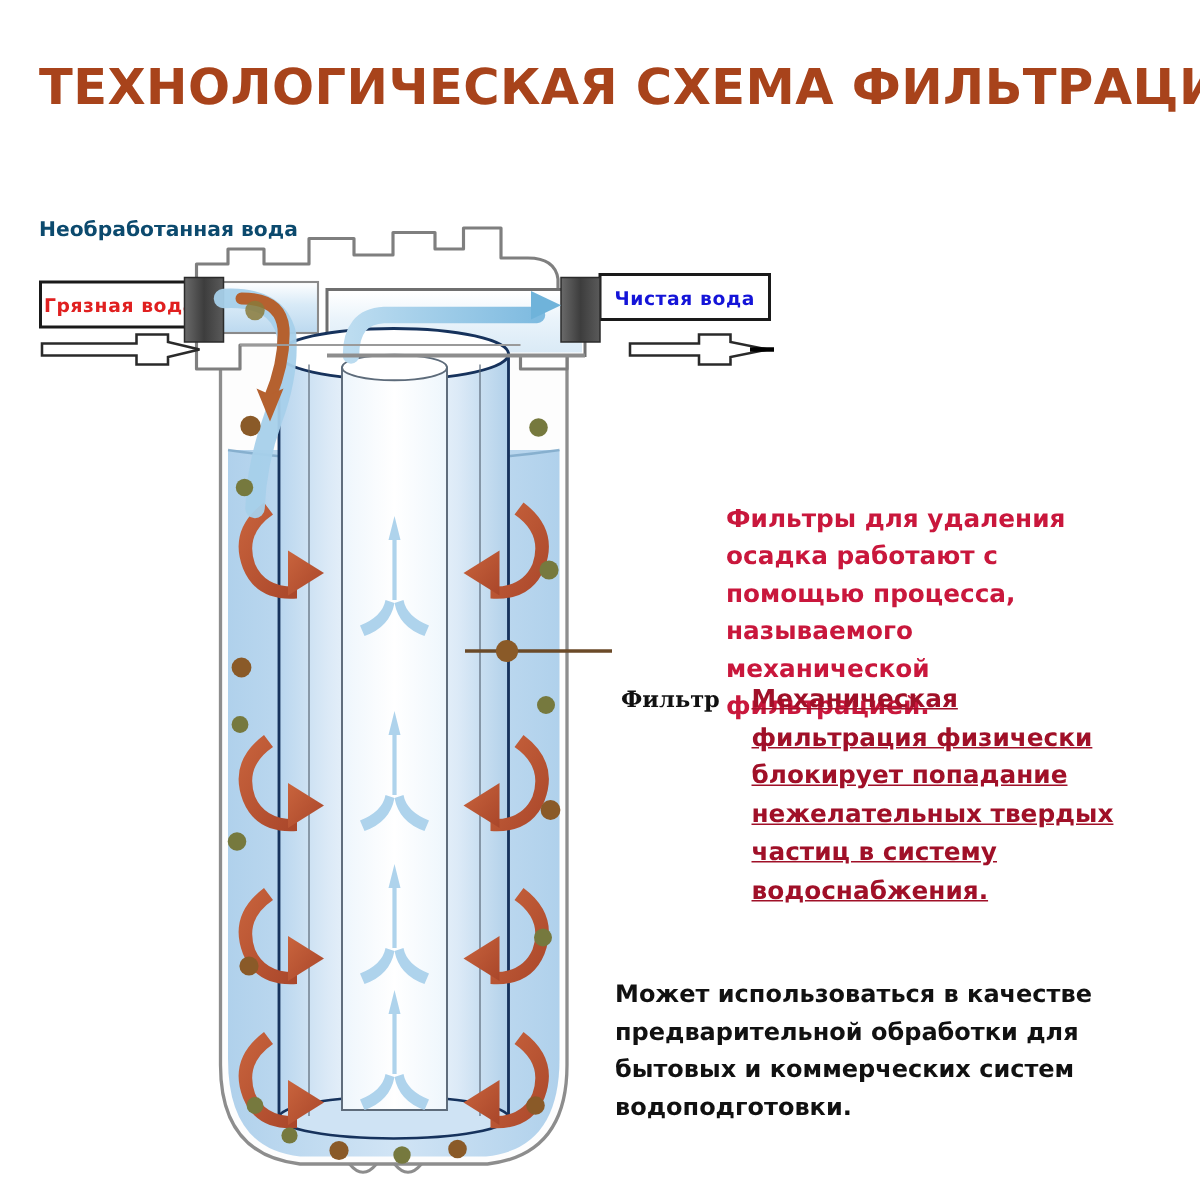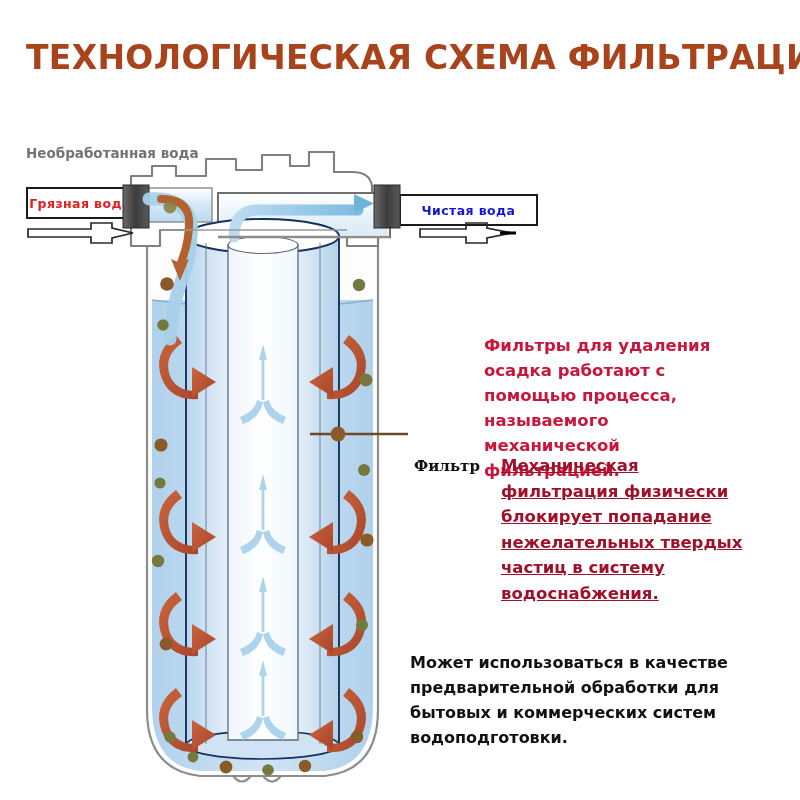--- a/index.html
+++ b/index.html
@@ -21,39 +21,39 @@
     letter-spacing:0.3px;
     color:#a8431b;
     white-space:nowrap;
   }
 
   .lbl-top{
     position:absolute;
     font-family:"DejaVu Sans","Liberation Sans",sans-serif;
     font-weight:bold;
     font-size:13.5px;
-    color:#737373;
+    color:#0c4a6e;
     white-space:nowrap;
   }
   #lbl-untreated{ left:26px; top:145px; }
   #lbl-filtered{ left:379px; top:145px; }
 
   .tagbox{
     position:absolute;
     border:2px solid #1a1a1a;
     background:#ffffff;
     display:flex;align-items:center;justify-content:center;
     font-family:"DejaVu Sans","Liberation Sans",sans-serif;
     font-weight:bold;
     font-size:12.5px;
     letter-spacing:0.4px;
     box-sizing:border-box;
   }
   #tag-dirty{ left:26px; top:187px; width:108px; height:32px; color:#e02020;}
-  #tag-clean{ left:399px; top:194px; width:139px; height:32px; color:#1414d8;}
+  #tag-clean{ left:399px; top:182px; width:115px; height:32px; color:#1414d8;}
 
   .para{
     position:absolute;
     font-family:"DejaVu Sans","Liberation Sans",sans-serif;
     font-weight:bold;
     white-space:pre-line;
   }
   #para1{ left:484px; top:285px; font-size:16.5px; line-height:25px; color:#c9173c;margin-top:48px; }
   #para2{ left:501px; top:453px; font-size:16.5px; line-height:25.5px; color:#a01028;text-decoration:underline; }
   #para3{ left:410px; top:650px; font-size:16px;  line-height:25px; color:#111111; }

